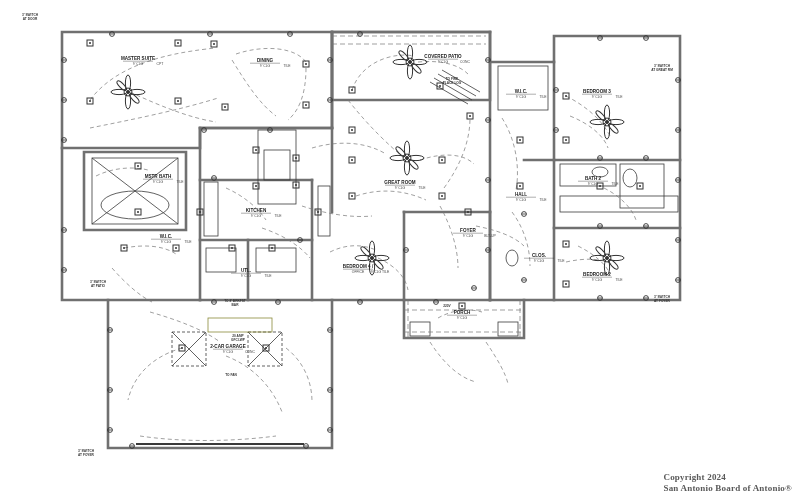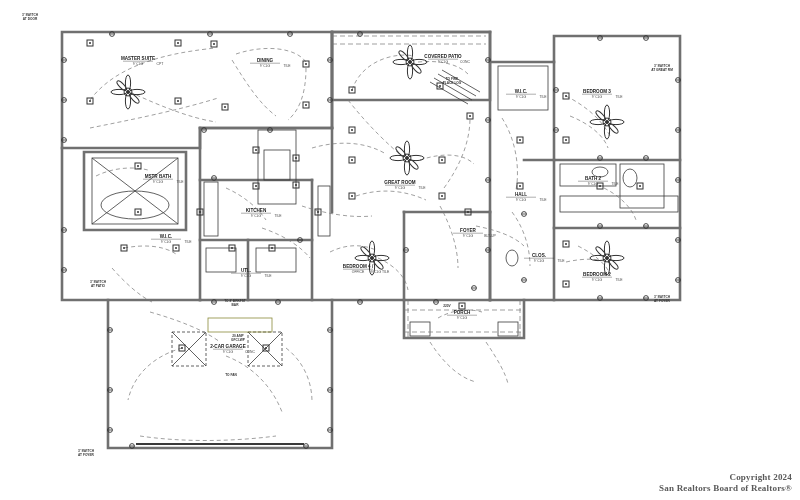--- a/index.html
+++ b/index.html
@@ -1,20 +1,20 @@
 <!DOCTYPE html>
 <html><head>
 <meta charset="utf-8">
 <style>
   html,body{margin:0;padding:0;background:#ffffff;}
   body{width:800px;height:500px;overflow:hidden;
        font-family:"Liberation Sans", sans-serif;color:#1a1a1a;}
   #stage{position:relative;width:800px;height:500px;background:#ffffff;}
   #plan{position:absolute;inset:0;}
-  .copy{position:absolute;right:8px;bottom:6px;text-align:right;
+  .copy{position:absolute;right:8px;bottom:6px;text-align:left;
         font-family:"Liberation Serif", serif;font-weight:bold;
         font-size:9px;line-height:11px;color:#5a5a5a;letter-spacing:.2px;}
   .copy div{white-space:nowrap;}
 </style>
 </head>
 <body>
 
 <div id="stage">
 
   <svg id="plan" viewBox="0 0 800 500" width="800" height="500">
@@ -418,15 +418,15 @@
         </g>
         <g>
           <text x="447" y="307" text-anchor="middle" font-family="&quot;Liberation Sans&quot;, sans-serif" font-size="3.2" font-weight="bold" fill="#333">220V</text>
           <text x="447" y="310.6" text-anchor="middle" font-family="&quot;Liberation Sans&quot;, sans-serif" font-size="3.2" font-weight="bold" fill="#333"></text>
         </g>
       </g>
   </svg>
 
   <div class="copy">
     <div>Copyright 2024</div>
-    <div>San Realtors Board of Realtors®</div>
+    <div>San Antonio Board of Antonio®</div>
   </div>
 </div>
 
 </body></html>

